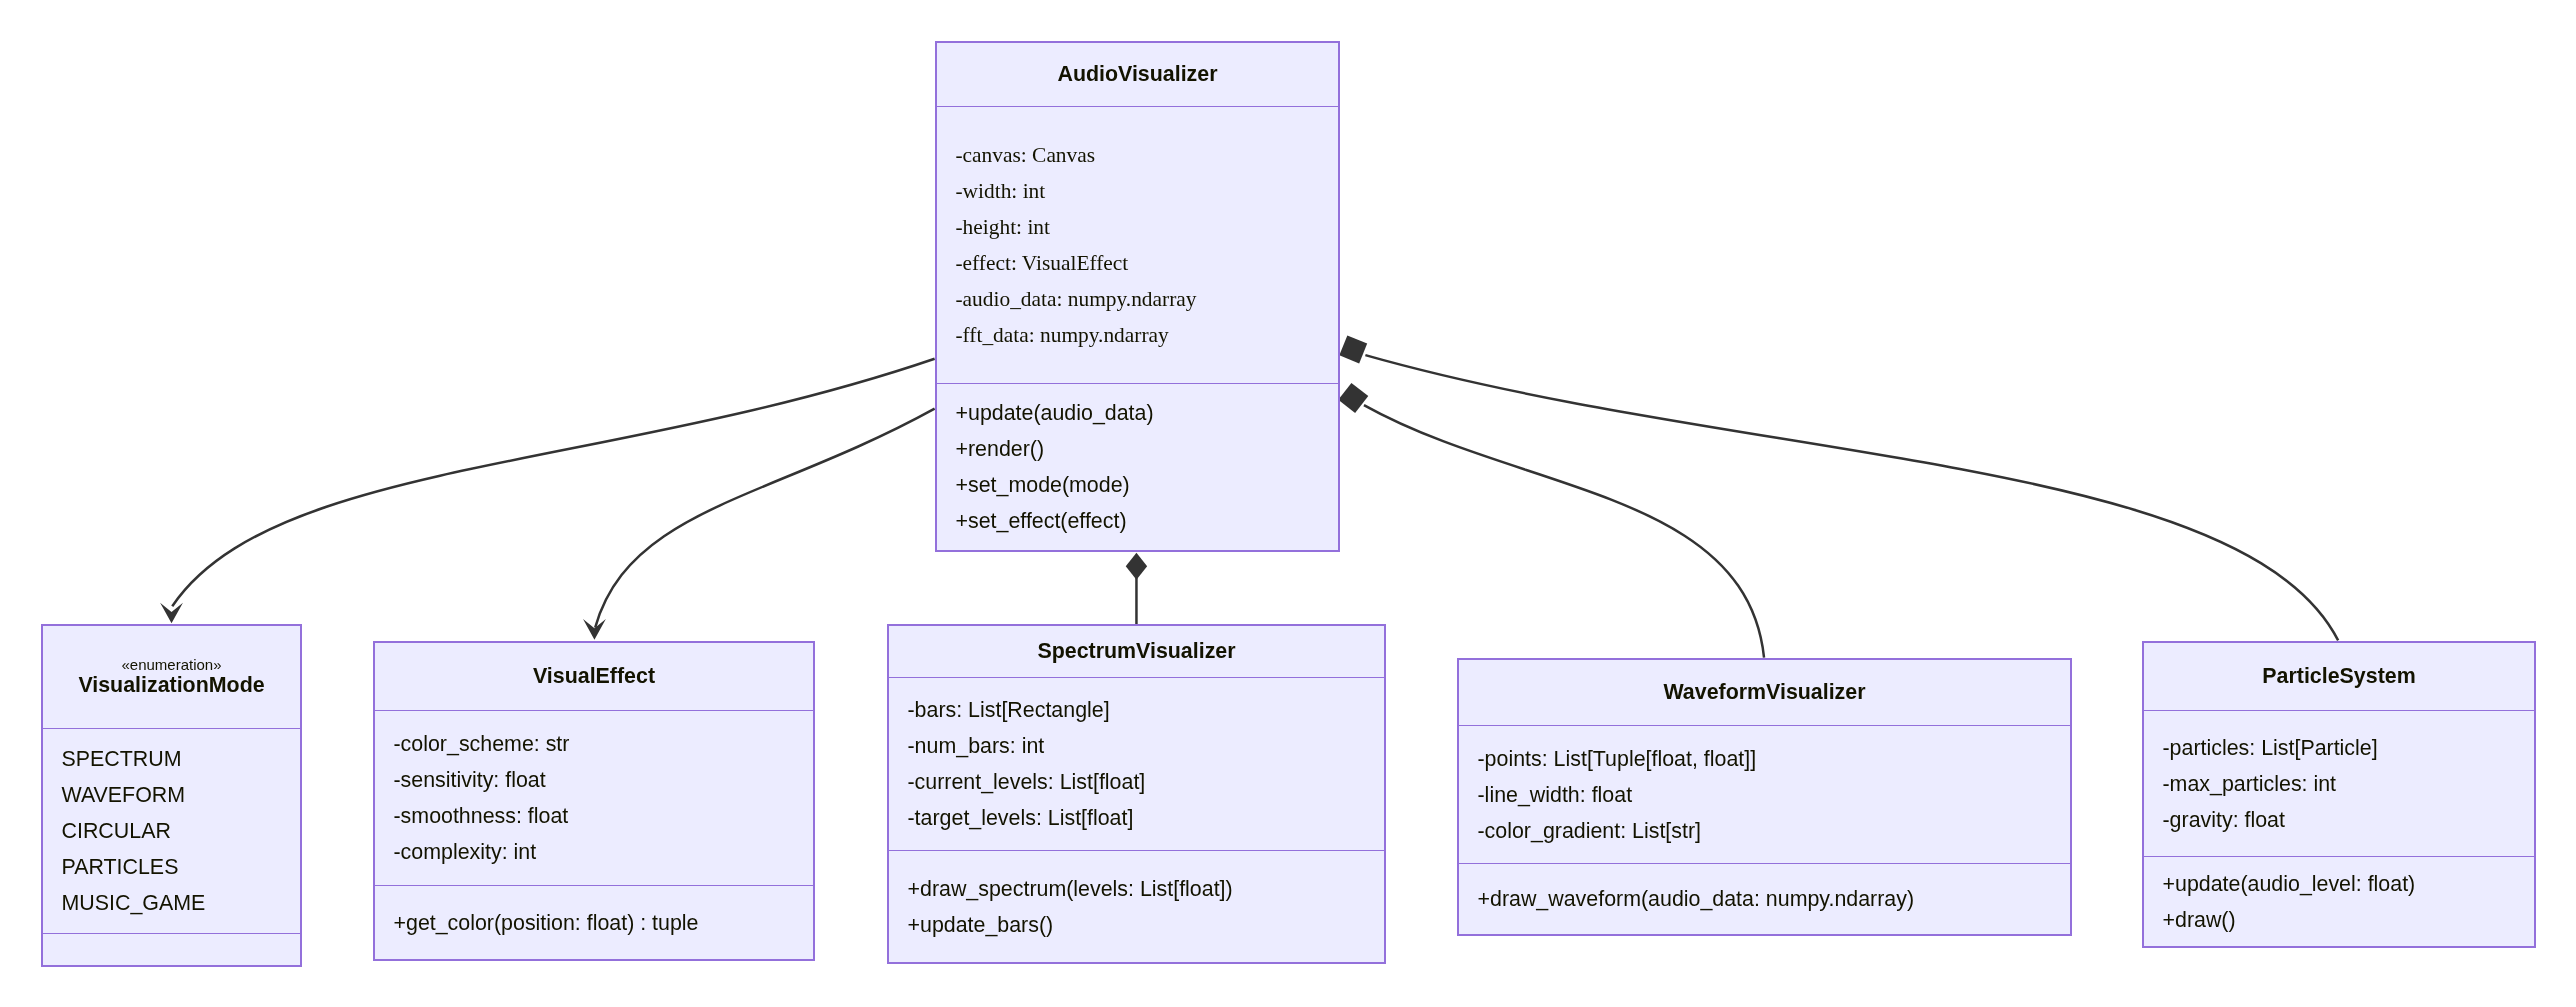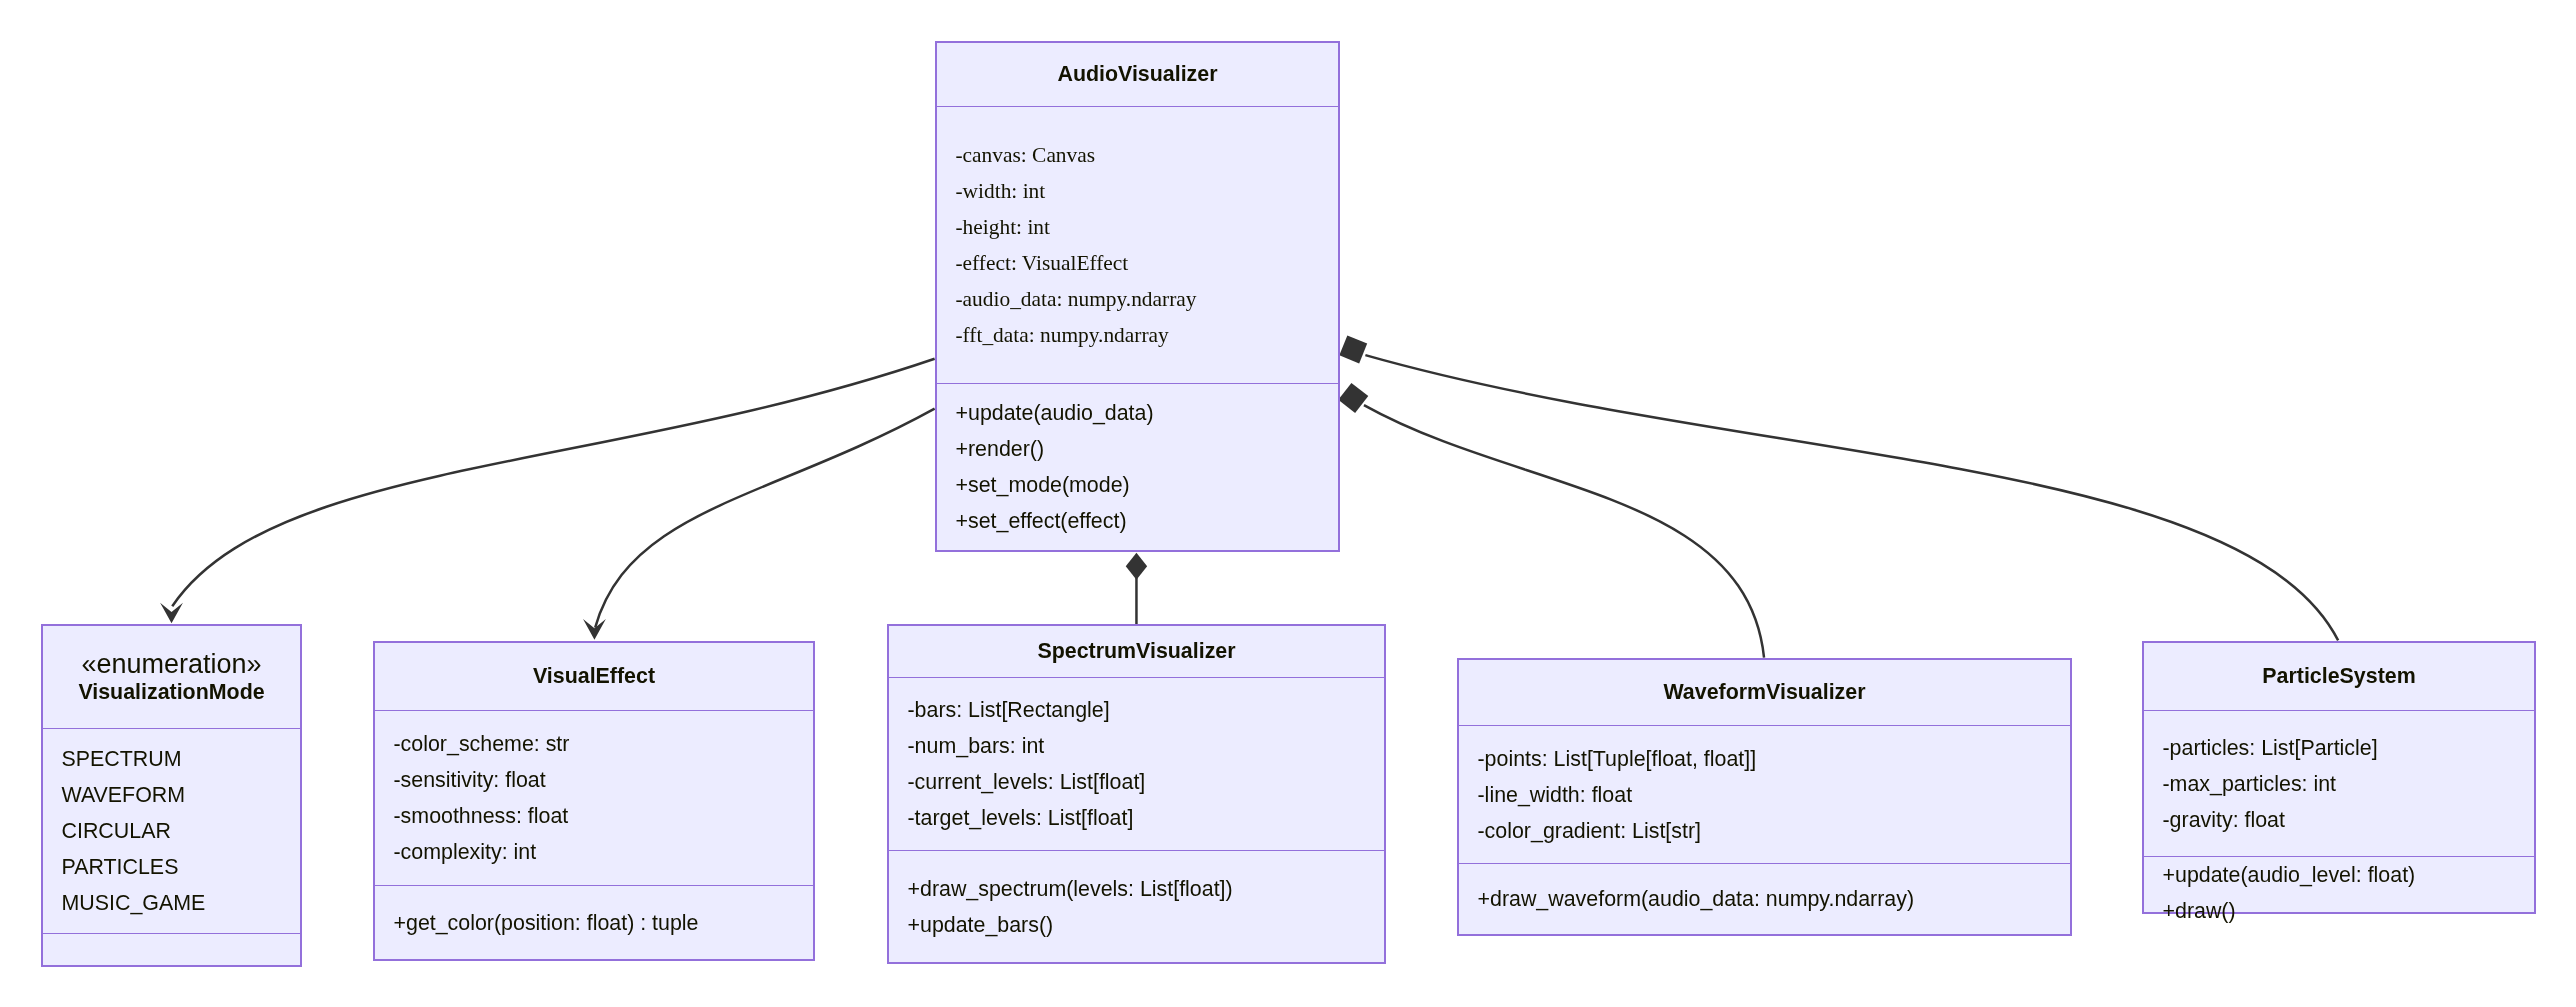--- a/index.html
+++ b/index.html
@@ -3,21 +3,21 @@
 <meta charset="utf-8">
 <style>
   html,body{margin:0;padding:0;background:#ffffff;}
   #canvas{position:relative;width:2576px;height:1007px;background:#ffffff;overflow:hidden;
           font-family:"Liberation Sans", sans-serif;}
   #edges{position:absolute;left:0;top:0;z-index:1;pointer-events:none;}
   .uml-class{position:absolute;z-index:2;box-sizing:border-box;background:#ECECFF;
              border:2.1px solid #9370DB;color:#131300;display:flex;flex-direction:column;}
   .uml-title{flex:0 0 auto;display:flex;flex-direction:column;align-items:center;justify-content:center;
              border-bottom:1.8px solid #9370DB;font-weight:bold;font-size:21.4px;box-sizing:border-box;}
-  .uml-stereotype{font-weight:normal;font-size:27px;}
+  .uml-stereotype{font-weight:normal;font-size:15px;}
   .uml-attrs,.uml-methods{box-sizing:border-box;display:flex;flex-direction:column;justify-content:center;
              padding-left:18.5px;padding-right:7.1px;font-size:21.4px;line-height:36px;}
   .uml-attrs{flex:0 0 auto;border-bottom:1.8px solid #9370DB;}
   .uml-methods{flex:1 1 auto;}
   .row{white-space:nowrap;}
 </style>
 </head>
 <body>
 
 <div id="canvas">
@@ -112,21 +112,21 @@
     <div class="uml-attrs" style="height:138px;">
       <div class="row">-points: List[Tuple[float, float]]</div>
       <div class="row">-line_width: float</div>
       <div class="row">-color_gradient: List[str]</div>
     </div>
     <div class="uml-methods">
       <div class="row">+draw_waveform(audio_data: numpy.ndarray)</div>
     </div>
   </div>
 
-  <div class="uml-class" style="left:2142px;top:641px;width:394px;height:273px;">
+  <div class="uml-class" style="left:2142px;top:641px;width:394px;height:307px;">
     <div class="uml-title" style="height:68px;">
       <span>ParticleSystem</span>
     </div>
     <div class="uml-attrs" style="height:146px;">
       <div class="row">-particles: List[Particle]</div>
       <div class="row">-max_particles: int</div>
       <div class="row">-gravity: float</div>
     </div>
     <div class="uml-methods">
       <div class="row">+update(audio_level: float)</div>

